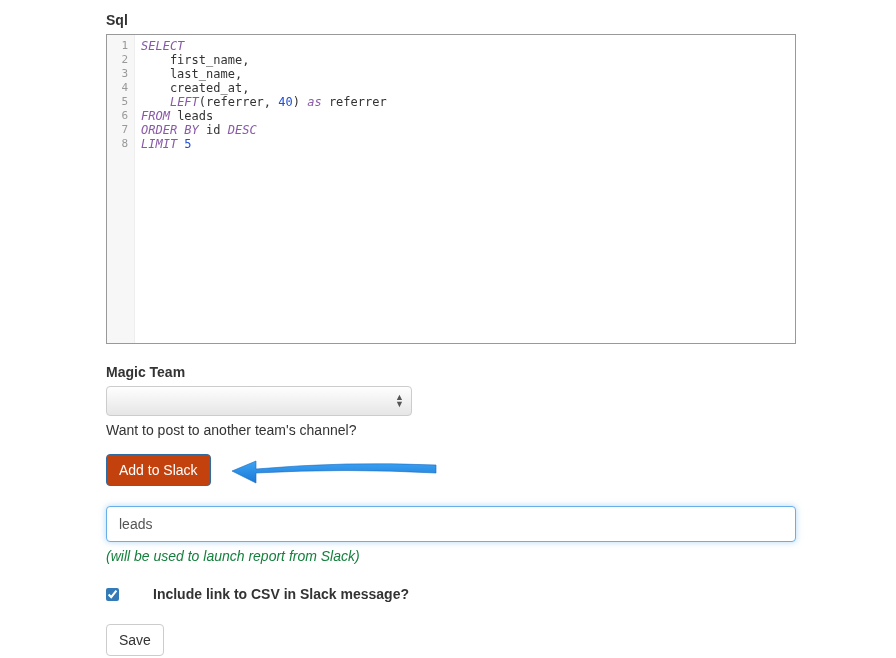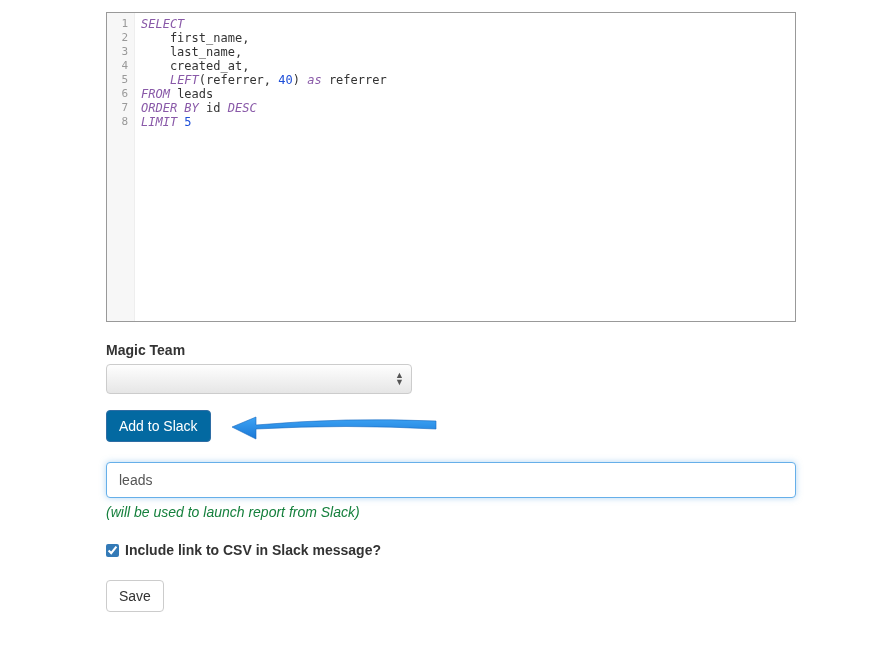--- a/index.html
+++ b/index.html
@@ -105,21 +105,21 @@
     .btn {
       display: inline-block;
       padding: 7px 12px;
       border-radius: 4px;
       border: 1px solid transparent;
       font-size: 14px;
       cursor: pointer;
       text-align: center;
     }
     .btn-primary {
-      background: #0369a1;
+      background: #c2410c;
       border-color: #2e6da4;
       color: #fff;
     }
     .btn-default {
       background: #fff;
       border-color: #ccc;
       color: #333;
     }
     .btn-row {
       margin-top: 16px;
@@ -145,39 +145,41 @@
     .hint-italic {
       font-style: italic;
       color: #15803d;
       font-size: 14px;
       margin-top: 6px;
     }
     .checkbox-row {
       margin-top: 22px;
       display: flex;
       align-items: center;
+      gap: 28px;
     }
     .checkbox-row input[type="checkbox"] {
       margin-right: 6px;
       accent-color: #337ab7;
     }
     .checkbox-row label {
       font-weight: bold;
       font-size: 14px;
     }
     .save-row {
       margin-top: 22px;
     }
   </style>
 </head>
 <body>
 
 <div class="container">
 
   <div class="form-section" style="margin-top:0;">
+    <label class="field-label">Sql</label>
     <div class="sql-editor">
       <div class="gutter" id="sql-gutter">
           <span class="ln">1</span>
           <span class="ln">2</span>
           <span class="ln">3</span>
           <span class="ln">4</span>
           <span class="ln">5</span>
           <span class="ln">6</span>
           <span class="ln">7</span>
           <span class="ln">8</span>
@@ -190,20 +192,21 @@
     <label class="field-label">Magic Team</label>
     <div class="select-wrap">
       <select class="team-select">
         <option></option>
       </select>
       <div class="select-arrows">
         <div>▲</div>
         <div>▼</div>
       </div>
     </div>
+    <div class="help-text">Want to post to another team's channel?</div>
     <div class="btn-row">
       <button class="btn btn-primary">Add to Slack</button>
       <svg class="arrow-svg" width="220" height="40" viewBox="0 0 220 40">
         <defs>
           <linearGradient id="arrowGrad" x1="0" y1="0" x2="0" y2="1">
             <stop offset="0%" stop-color="#3da4f5"></stop>
             <stop offset="100%" stop-color="#1a78d6"></stop>
           </linearGradient>
         </defs>
         <path d="M 210 14 Q 120 10 30 18 L 30 10 L 6 20 L 30 32 L 30 22 Q 120 17 210 22 Z" fill="url(#arrowGrad)" stroke="#1a6abf" stroke-width="0.6"></path>

